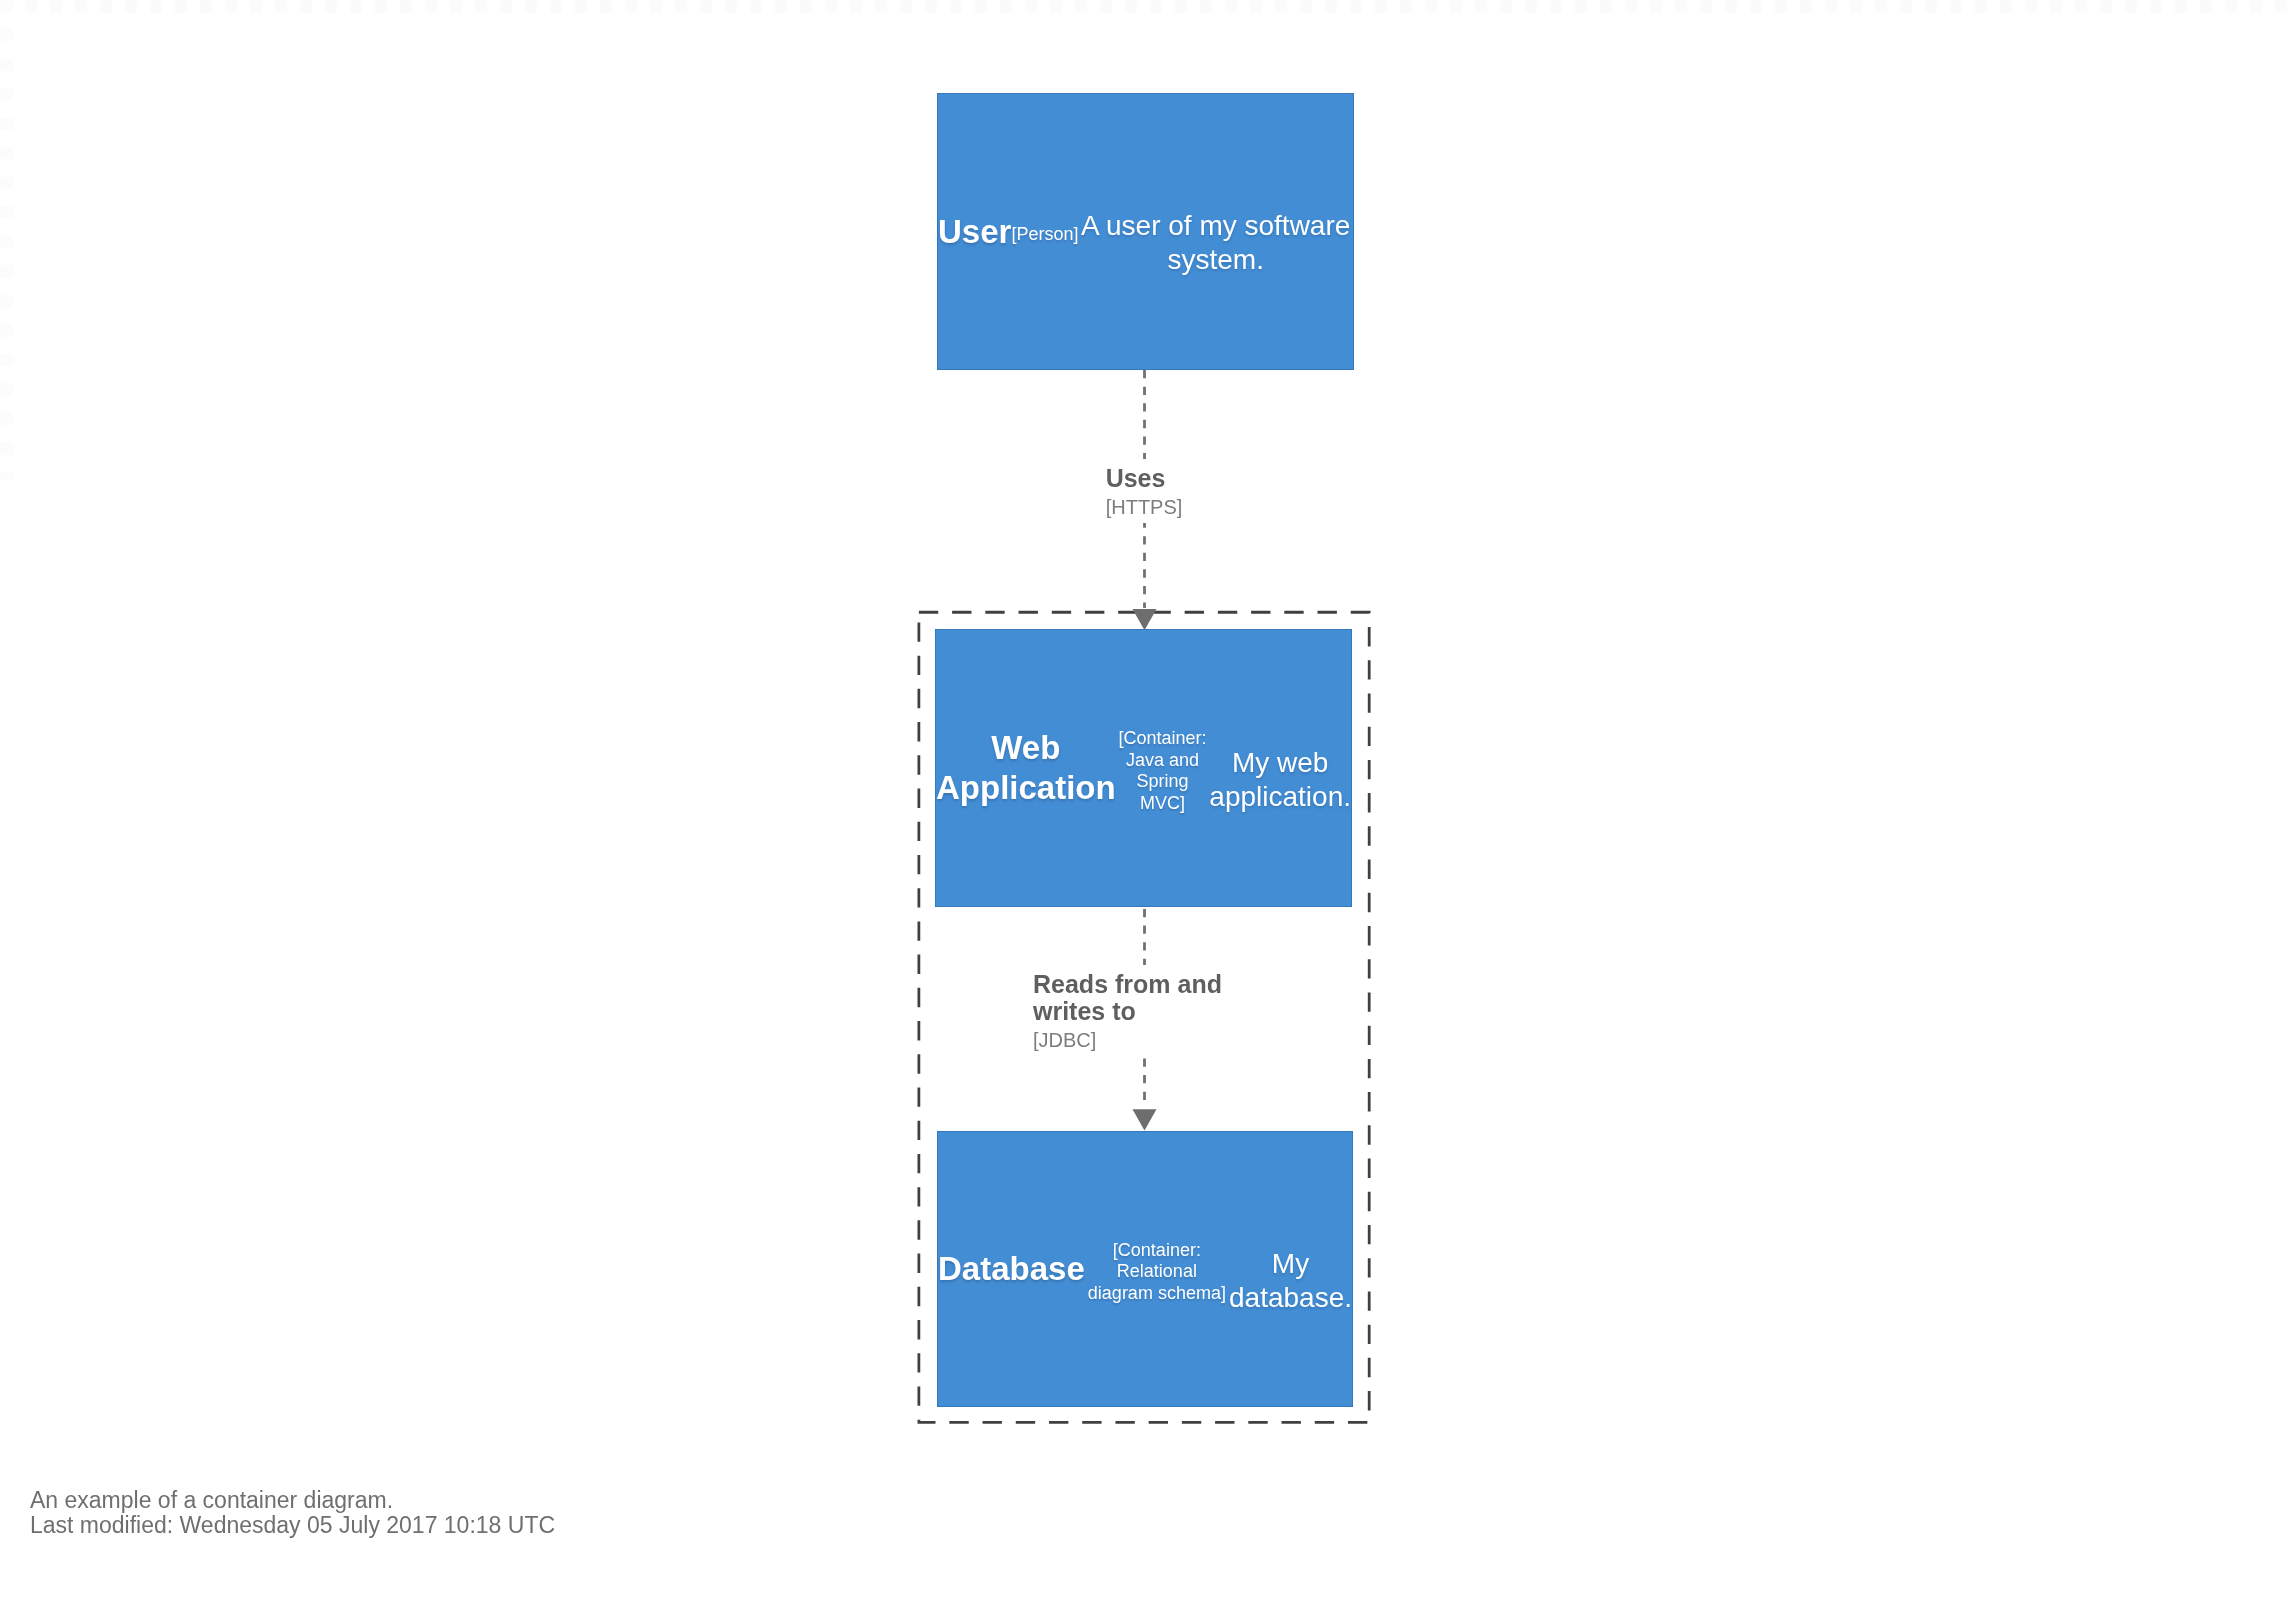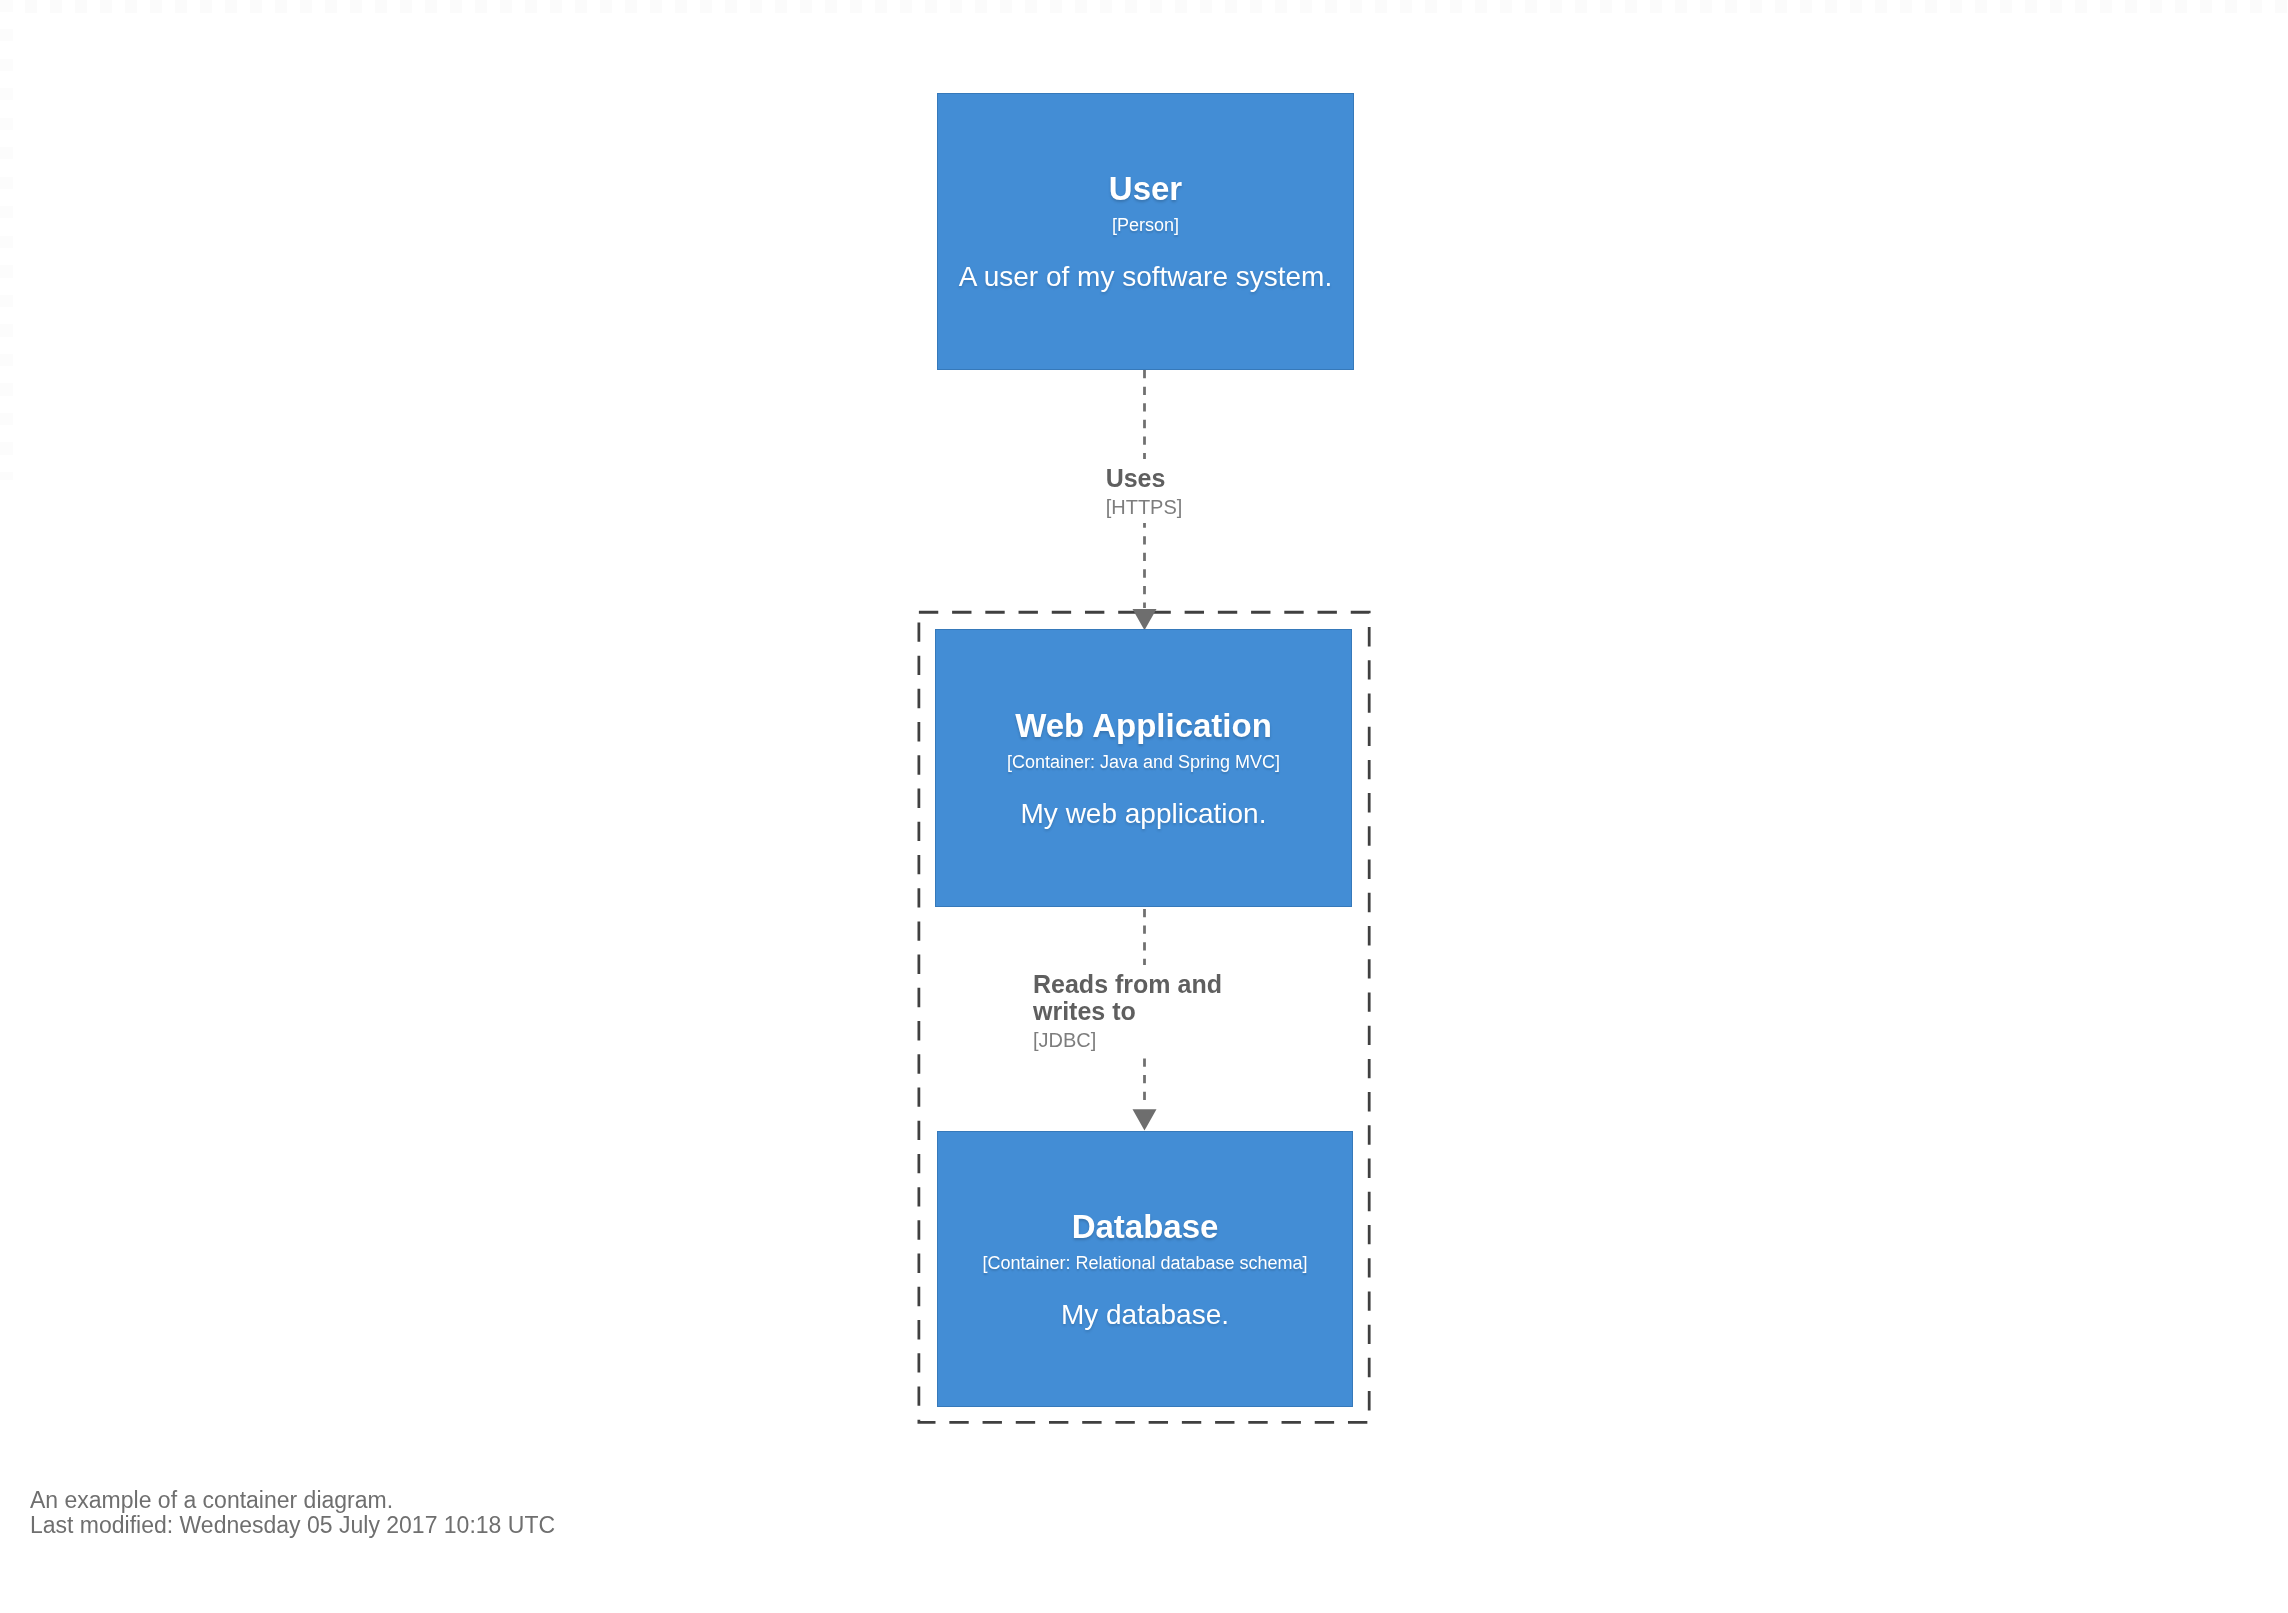--- a/index.html
+++ b/index.html
@@ -24,21 +24,21 @@
     position: absolute; left: 0; top: 0; z-index: 1; pointer-events: none;
   }
   .element {
     position: absolute;
     z-index: 2;
     box-sizing: border-box;
     background: #438dd5;
     border: 1.8px solid #3679ba;
     color: #ffffff;
     display: flex;
-    flex-direction: column;
+    flex-direction: row;
     align-items: center;
     justify-content: center;
     text-align: center;
   }
   .element .name {
     font-size: 33px;
     font-weight: 700;
     line-height: 1.2;
     text-shadow: 0 1.8px 2.8px rgba(0,0,0,0.18);
   }
@@ -124,21 +124,21 @@
   </div>
 
   <div id="web-app-box" class="element">
     <div class="name">Web Application</div>
     <div class="meta">[Container: Java and Spring MVC]</div>
     <div class="desc">My web application.</div>
   </div>
 
   <div id="database-box" class="element">
     <div class="name">Database</div>
-    <div class="meta">[Container: Relational database schema]</div>
+    <div class="meta">[Container: Relational diagram schema]</div>
     <div class="desc">My database.</div>
   </div>
 
   <div id="uses-label" class="rel-label">
     <div class="rel-name">Uses</div>
     <div class="rel-tech">[HTTPS]</div>
   </div>
 
   <div id="reads-writes-label" class="rel-label">
     <div class="rel-name">Reads from and writes to</div>

